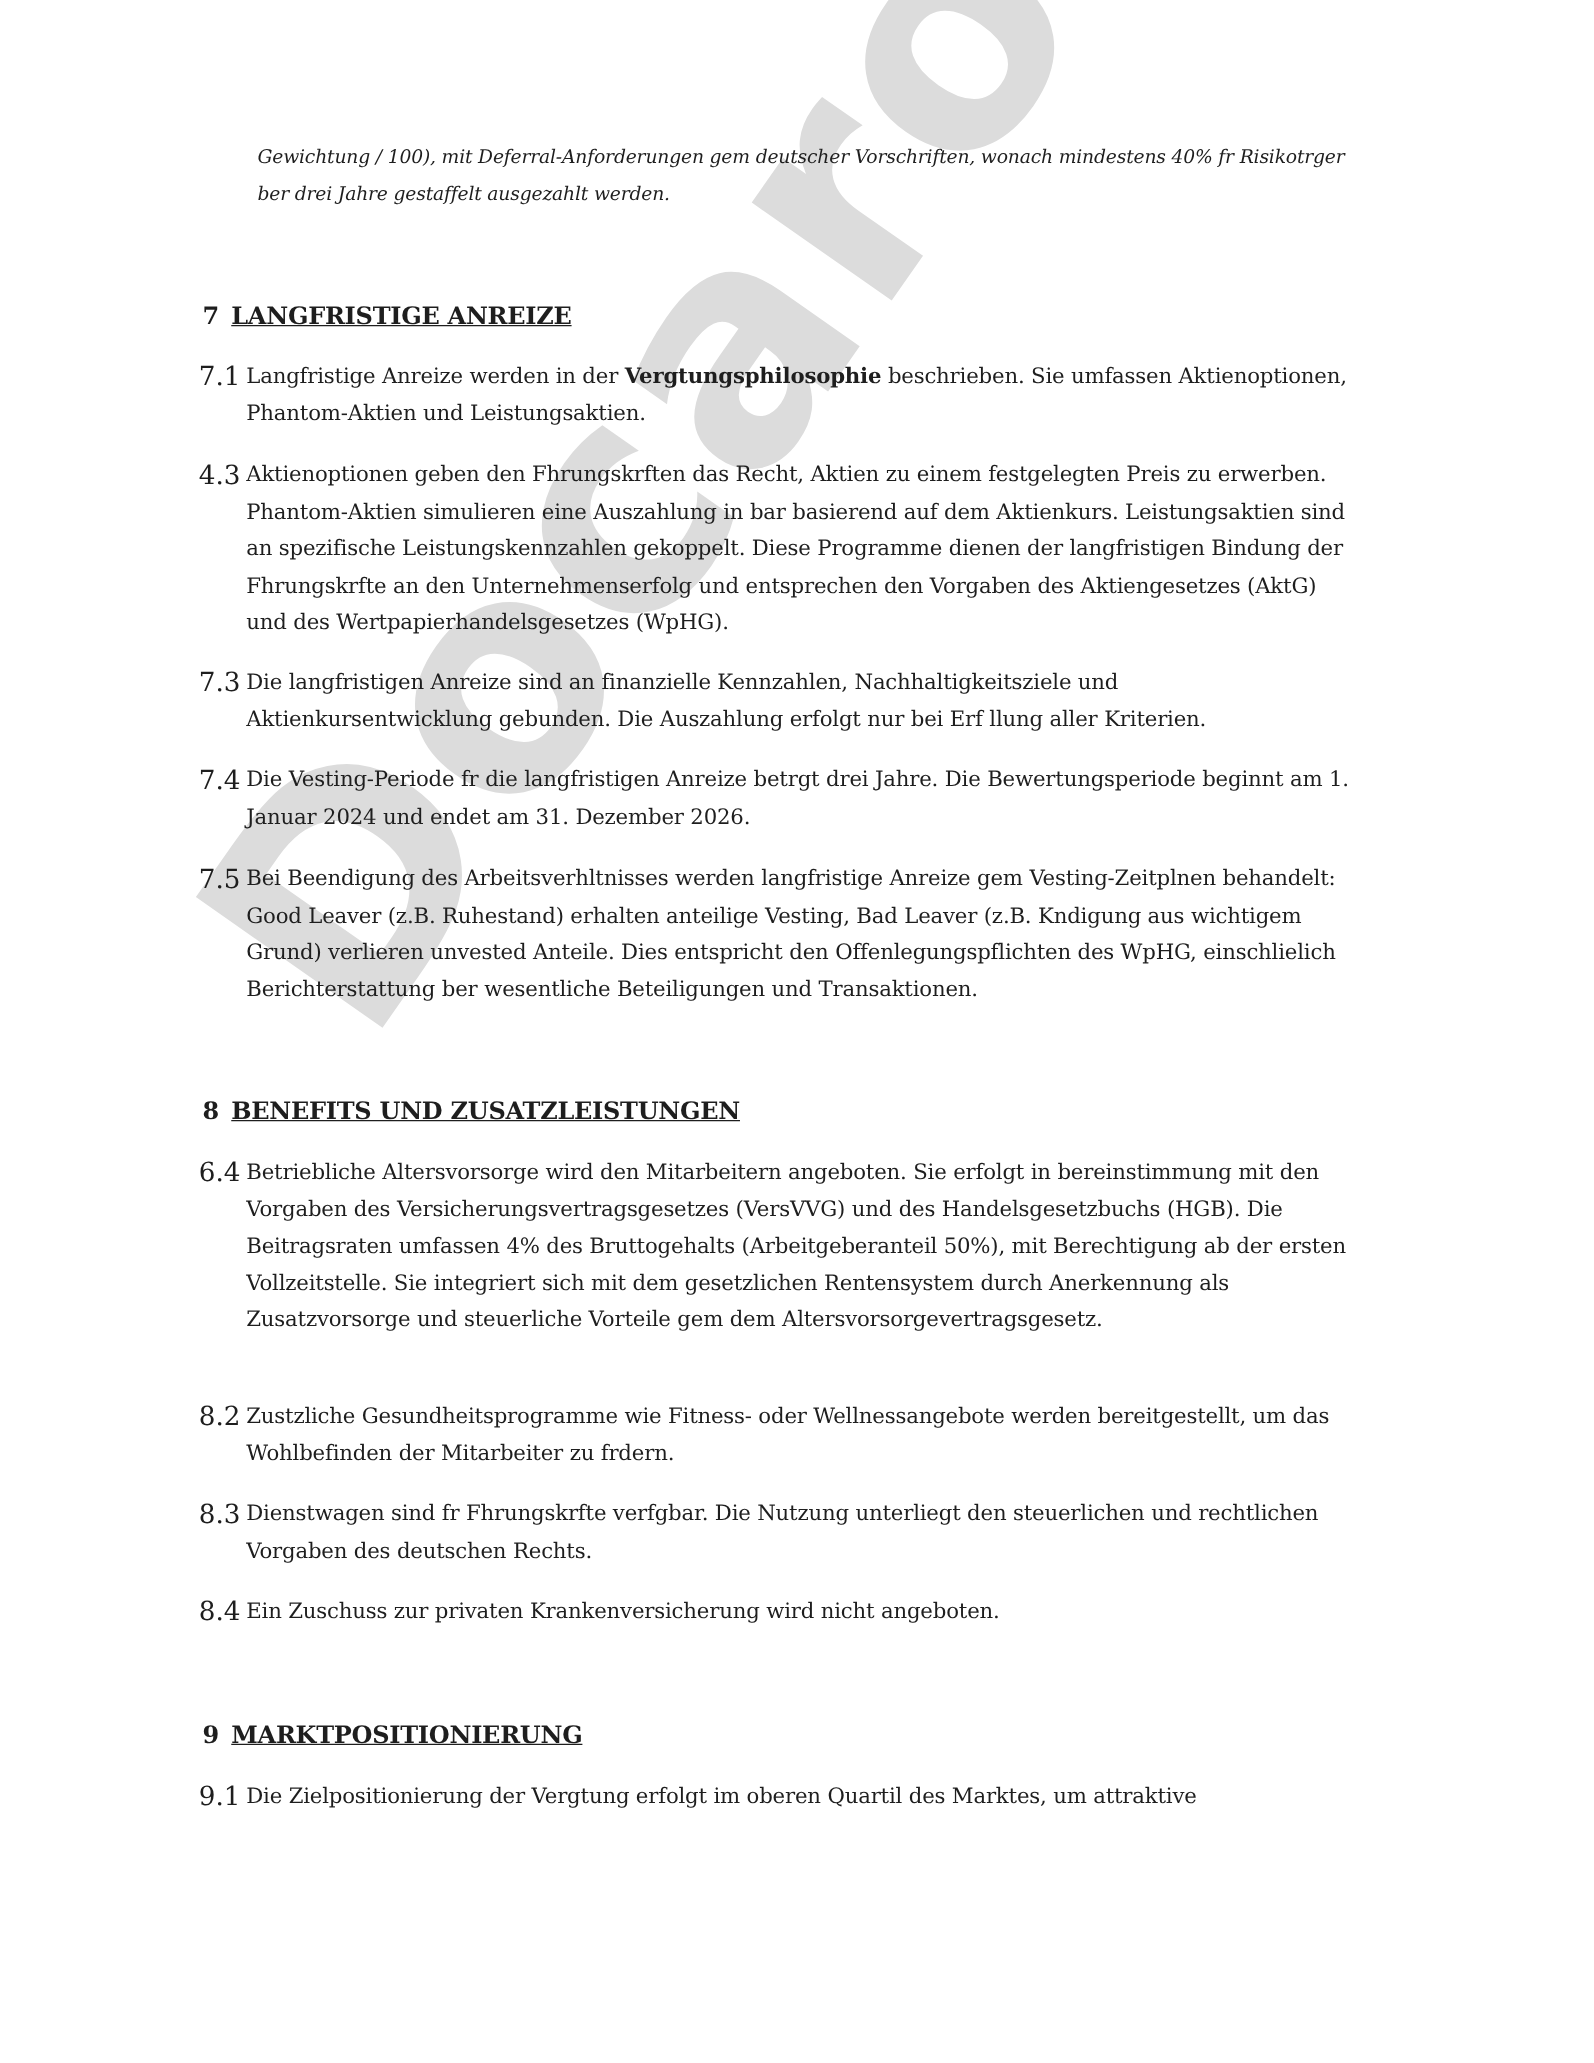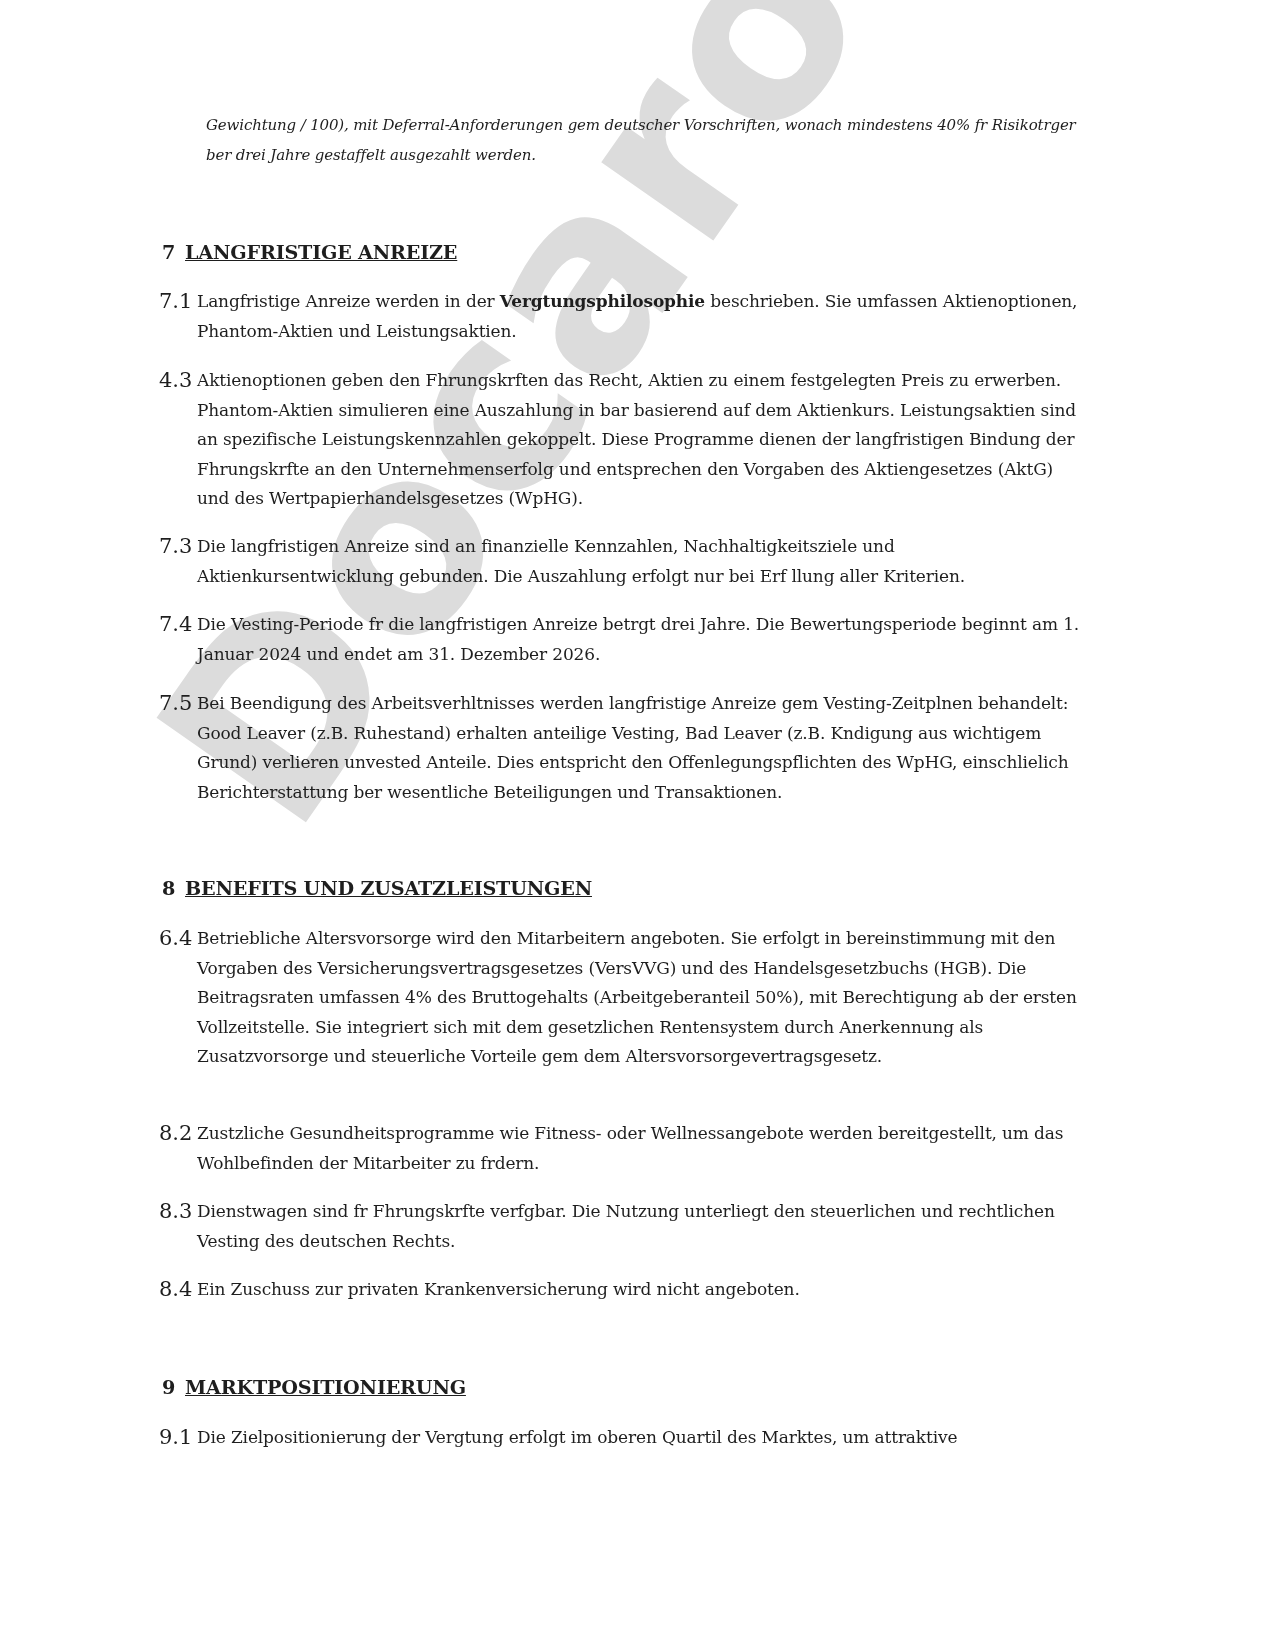--- a/index.html
+++ b/index.html
@@ -142,21 +142,21 @@
       <div class="txt">Betriebliche Altersvorsorge wird den Mitarbeitern angeboten. Sie erfolgt in bereinstimmung mit den Vorgaben des Versicherungsvertragsgesetzes (VersVVG) und des Handelsgesetzbuchs (HGB). Die Beitragsraten umfassen 4% des Bruttogehalts (Arbeitgeberanteil 50%), mit Berechtigung ab der ersten Vollzeitstelle. Sie integriert sich mit dem gesetzlichen Rentensystem durch Anerkennung als Zusatzvorsorge und steuerliche Vorteile gem dem Altersvorsorgevertragsgesetz.</div>
     </div>
 
     <div class="item" style="top:1119px;">
       <span class="num">8.2</span>
       <div class="txt">Zustzliche Gesundheitsprogramme wie Fitness- oder Wellnessangebote werden bereitgestellt, um das Wohlbefinden der Mitarbeiter zu frdern.</div>
     </div>
 
     <div class="item" style="top:1197px;">
       <span class="num">8.3</span>
-      <div class="txt">Dienstwagen sind fr Fhrungskrfte verfgbar. Die Nutzung unterliegt den steuerlichen und rechtlichen Vesting des deutschen Rechts.</div>
+      <div class="txt">Dienstwagen sind fr Fhrungskrfte verfgbar. Die Nutzung unterliegt den steuerlichen und rechtlichen Vorgaben des deutschen Rechts.</div>
     </div>
 
     <div class="item" style="top:1275px;">
       <span class="num">8.4</span>
       <div class="txt">Ein Zuschuss zur privaten Krankenversicherung wird nicht angeboten.</div>
     </div>
 
     <div class="heading" style="top:1373px;">
       <span class="hnum">9</span>
       <span class="htitle">MARKTPOSITIONIERUNG</span>

